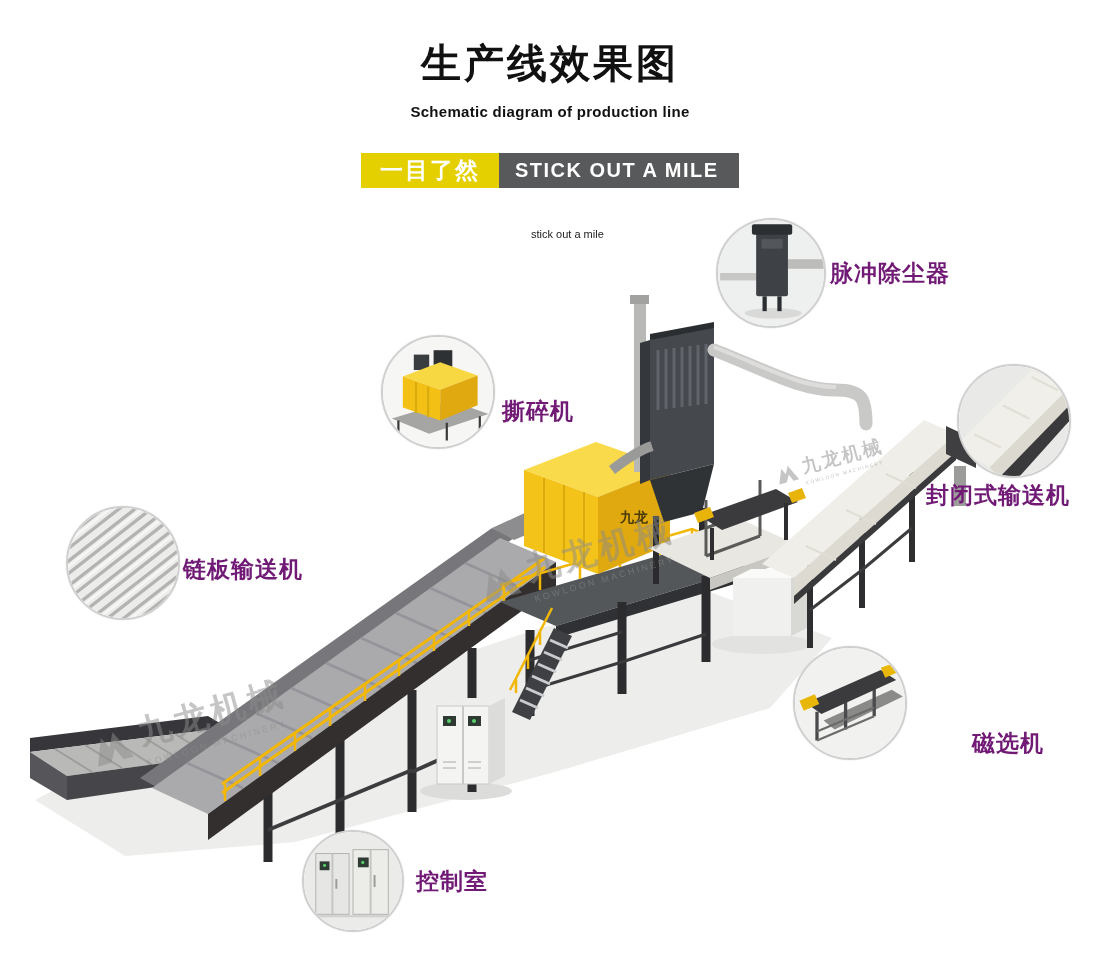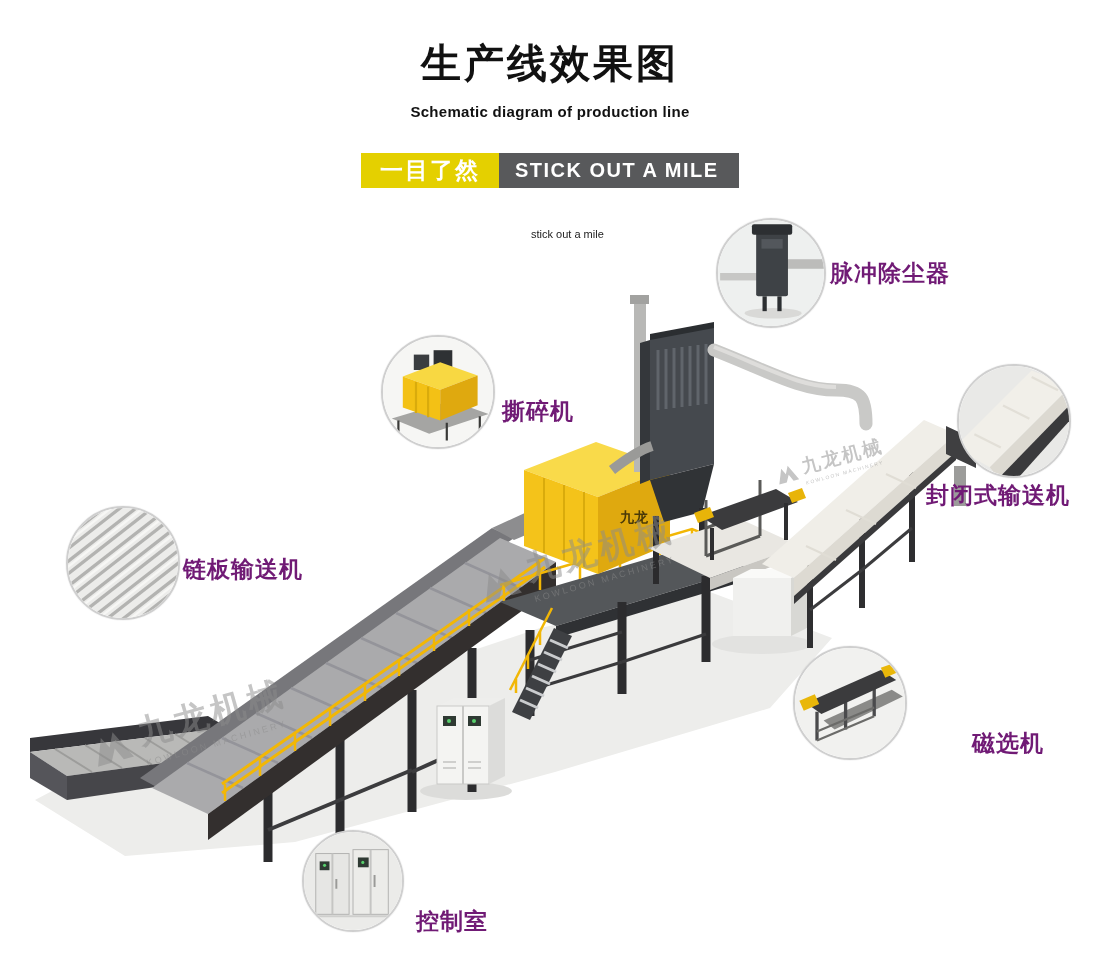--- a/index.html
+++ b/index.html
@@ -398,15 +398,15 @@
       <rect x="50" y="18" width="36" height="66" fill="#ecece9" stroke="#b2b2b0"></rect>
       <line x1="68" y1="18" x2="68" y2="84" stroke="#c5c5c3" stroke-width="2"></line>
       <rect x="55" y="26" width="11" height="10" fill="#2f3a33"></rect>
         <circle cx="60" cy="31" r="1.6" fill="#57d06c"></circle>
       <g stroke="#9a9a98" stroke-width="2">
         <line x1="33" y1="48" x2="33" y2="58"></line>
           <line x1="72" y1="44" x2="72" y2="56"></line>
       </g>
     </svg>
   </div>
-  <div class="co-label" style="left:416px;top:866px;margin-top:40px;">控制室</div>
+  <div class="co-label" style="left:416px;top:866px;">控制室</div>
 
 </div>
 
 </body></html>

